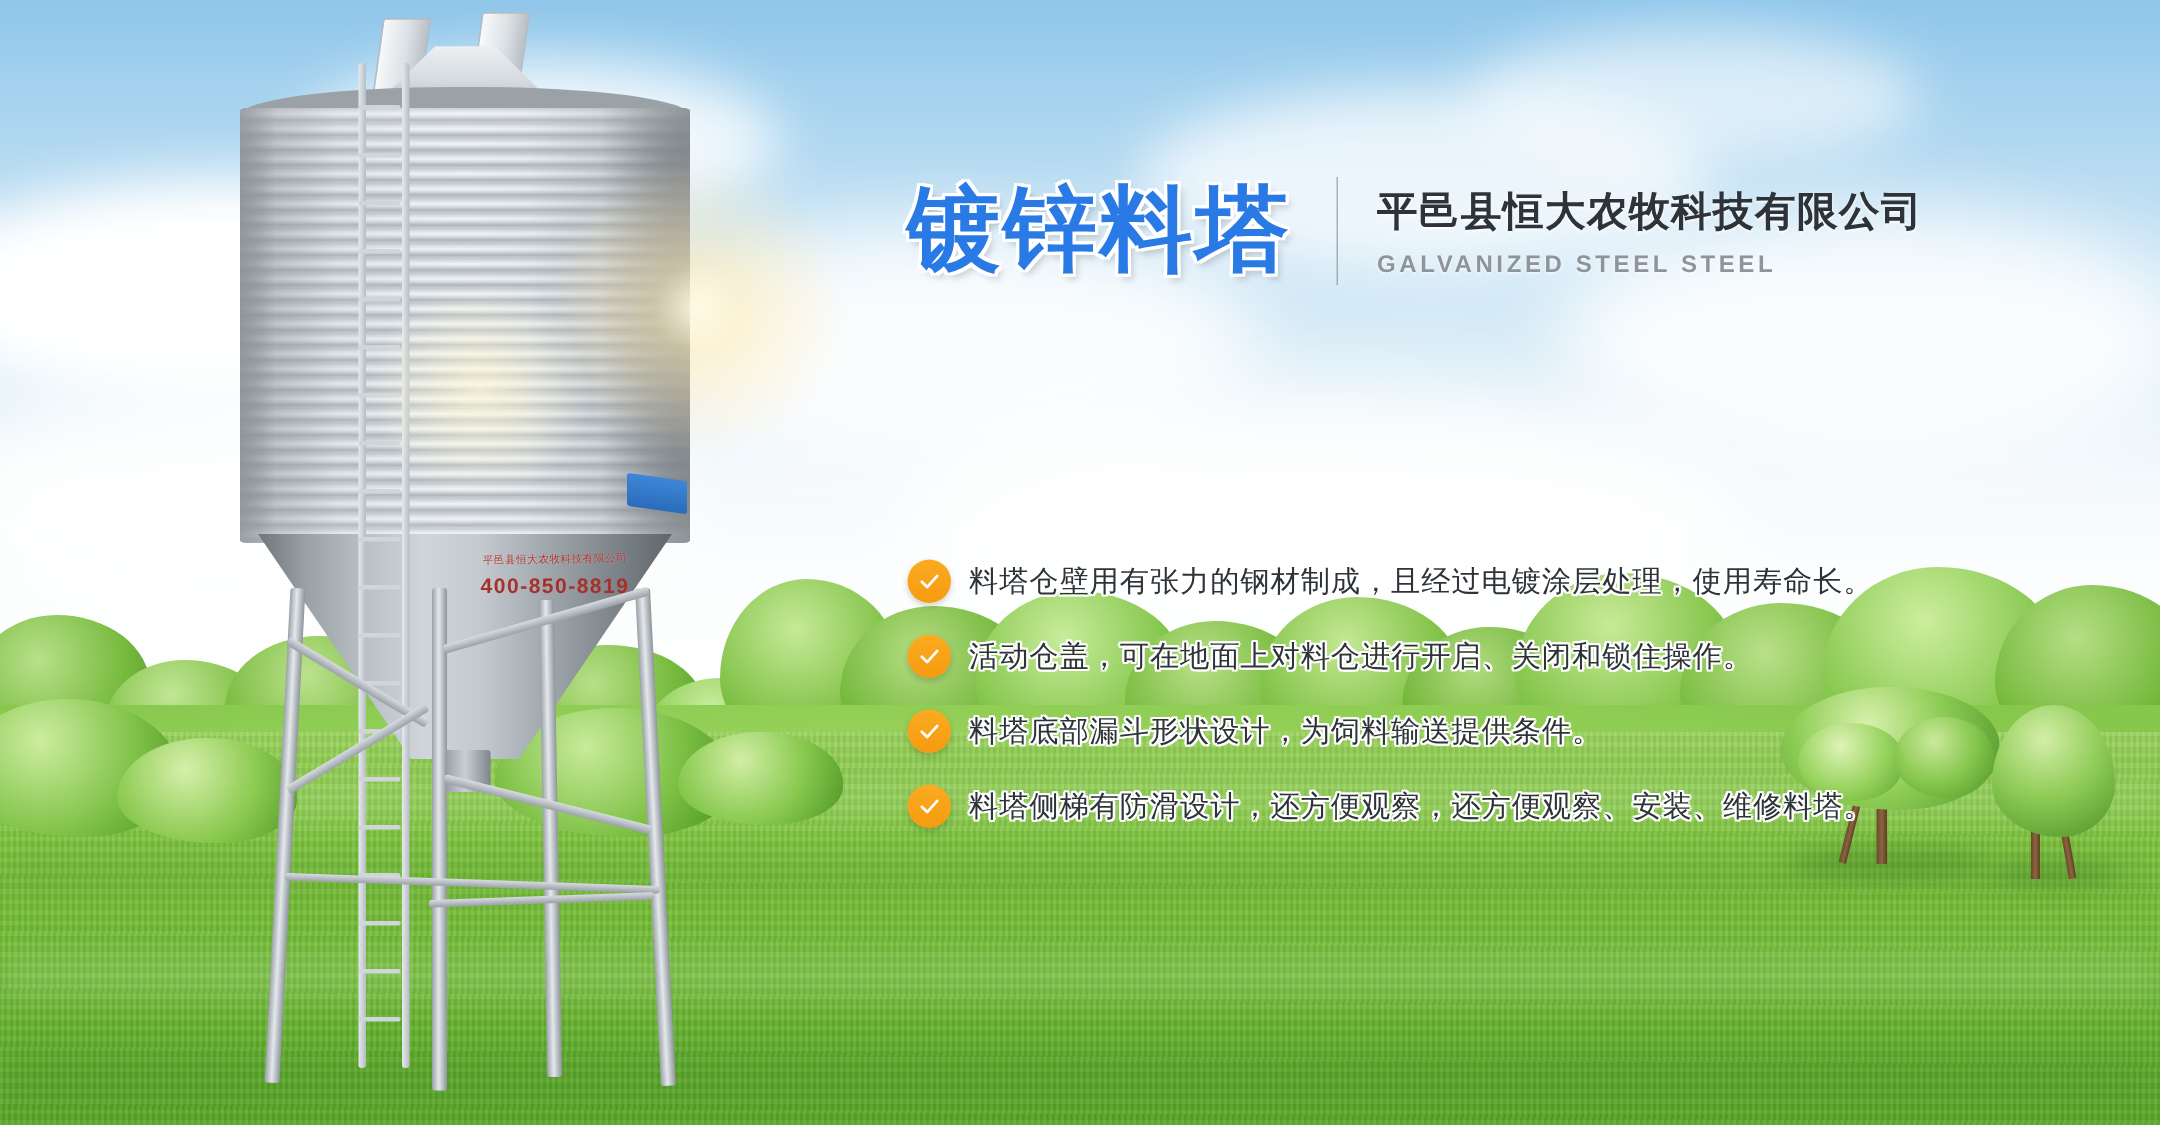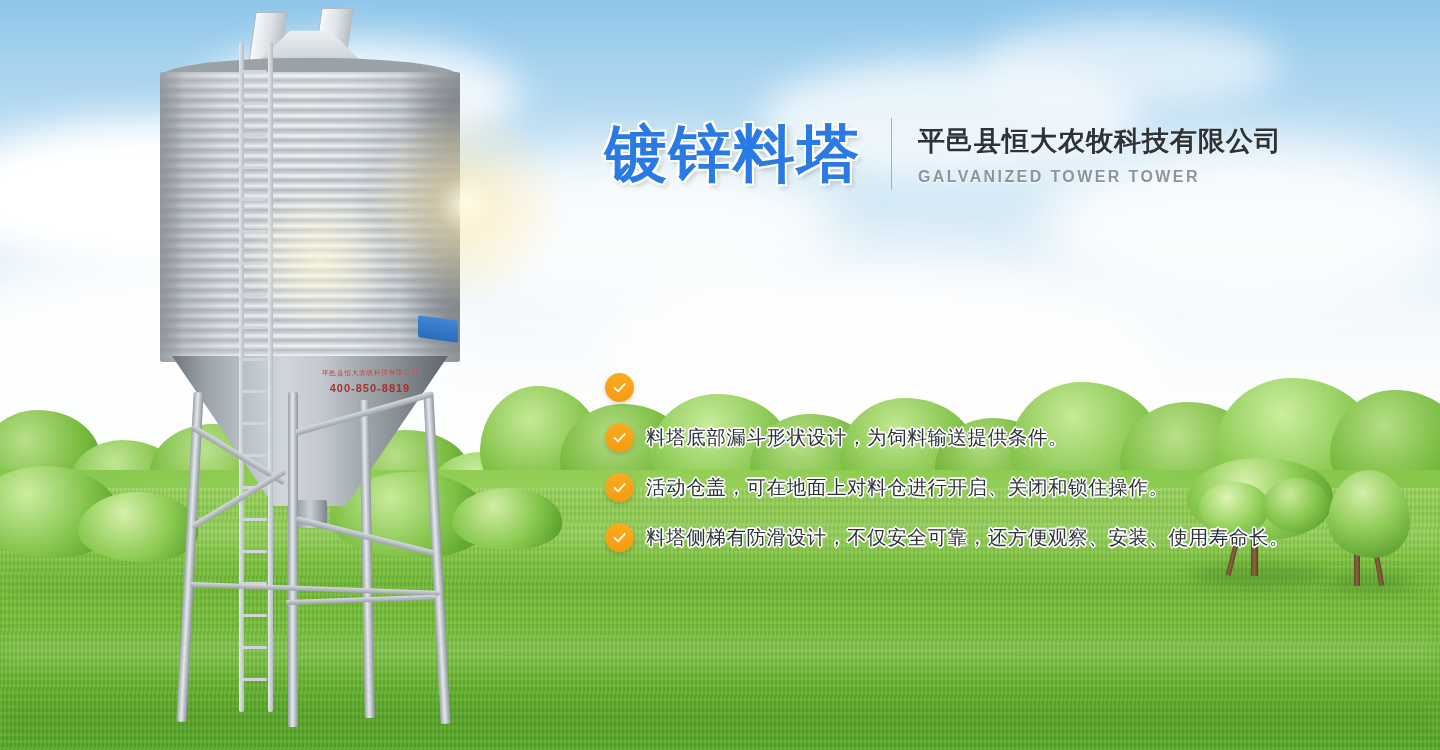--- a/index.html
+++ b/index.html
@@ -148,21 +148,21 @@
     background:radial-gradient(circle,rgba(255,248,215,.75) 0%,rgba(255,255,255,0) 65%);
     pointer-events:none;
   }
   .silo-logo{
     position:absolute;left:205px;top:368px;width:130px;text-align:center;
     color:#b0312b;font-size:7px;letter-spacing:.4px;
     transform:rotate(-1deg);text-shadow:0 0 1px rgba(255,255,255,.5);
   }
   .silo-phone{
     position:absolute;left:205px;top:382px;width:130px;text-align:center;
-    color:#a8302a;font-size:11px;font-weight:bold;letter-spacing:1px;
+    color:#a8302a;font-size:14px;font-weight:bold;letter-spacing:1px;
   }
 
   
   .content{position:absolute;left:0;top:0;width:1440px;height:750px;}
 
   .headline-row{
     position:absolute;left:605px;top:118px;display:flex;align-items:center;
   }
   .headline{
     font-size:62px;font-weight:bold;color:#2a7ae6;line-height:1;
@@ -333,53 +333,54 @@
     <div class="sunflare2"></div>
   </div>
 
   <div class="content">
 
     <div class="headline-row">
       <div class="headline">镀锌料塔</div>
       <div class="divider"></div>
       <div class="co-block">
         <div class="co-name">平邑县恒大农牧科技有限公司</div>
-        <div class="co-sub">GALVANIZED TOWER TOWER</div>
+        <div class="co-sub">GALVANIZED STEEL STEEL</div>
       </div>
     </div>
 
 
     <div class="bullets">
       <div class="bullet">
         <span class="chk">
           <svg width="17" height="17" viewBox="0 0 24 24">
               <path d="M5 12.5 L10 17.5 L19.5 7" fill="none" stroke="#ffffff" stroke-width="2.6" stroke-linecap="round" stroke-linejoin="round"></path>
             </svg>
         </span>
+        <span class="btext">料塔仓壁用有张力的钢材制成，且经过电镀涂层处理，使用寿命长。</span>
+      </div>
+      <div class="bullet">
+        <span class="chk">
+          <svg width="17" height="17" viewBox="0 0 24 24">
+              <path d="M5 12.5 L10 17.5 L19.5 7" fill="none" stroke="#ffffff" stroke-width="2.6" stroke-linecap="round" stroke-linejoin="round"></path>
+            </svg>
+        </span>
+        <span class="btext">活动仓盖，可在地面上对料仓进行开启、关闭和锁住操作。</span>
       </div>
       <div class="bullet">
         <span class="chk">
           <svg width="17" height="17" viewBox="0 0 24 24">
               <path d="M5 12.5 L10 17.5 L19.5 7" fill="none" stroke="#ffffff" stroke-width="2.6" stroke-linecap="round" stroke-linejoin="round"></path>
             </svg>
         </span>
         <span class="btext">料塔底部漏斗形状设计，为饲料输送提供条件。</span>
       </div>
       <div class="bullet">
         <span class="chk">
           <svg width="17" height="17" viewBox="0 0 24 24">
               <path d="M5 12.5 L10 17.5 L19.5 7" fill="none" stroke="#ffffff" stroke-width="2.6" stroke-linecap="round" stroke-linejoin="round"></path>
             </svg>
         </span>
-        <span class="btext">活动仓盖，可在地面上对料仓进行开启、关闭和锁住操作。</span>
-      </div>
-      <div class="bullet">
-        <span class="chk">
-          <svg width="17" height="17" viewBox="0 0 24 24">
-              <path d="M5 12.5 L10 17.5 L19.5 7" fill="none" stroke="#ffffff" stroke-width="2.6" stroke-linecap="round" stroke-linejoin="round"></path>
-            </svg>
-        </span>
-        <span class="btext">料塔侧梯有防滑设计，不仅安全可靠，还方便观察、安装、使用寿命长。</span>
+        <span class="btext">料塔侧梯有防滑设计，还方便观察，还方便观察、安装、维修料塔。</span>
       </div>
     </div>
 
   </div>
 </div>
 
 </body></html>

